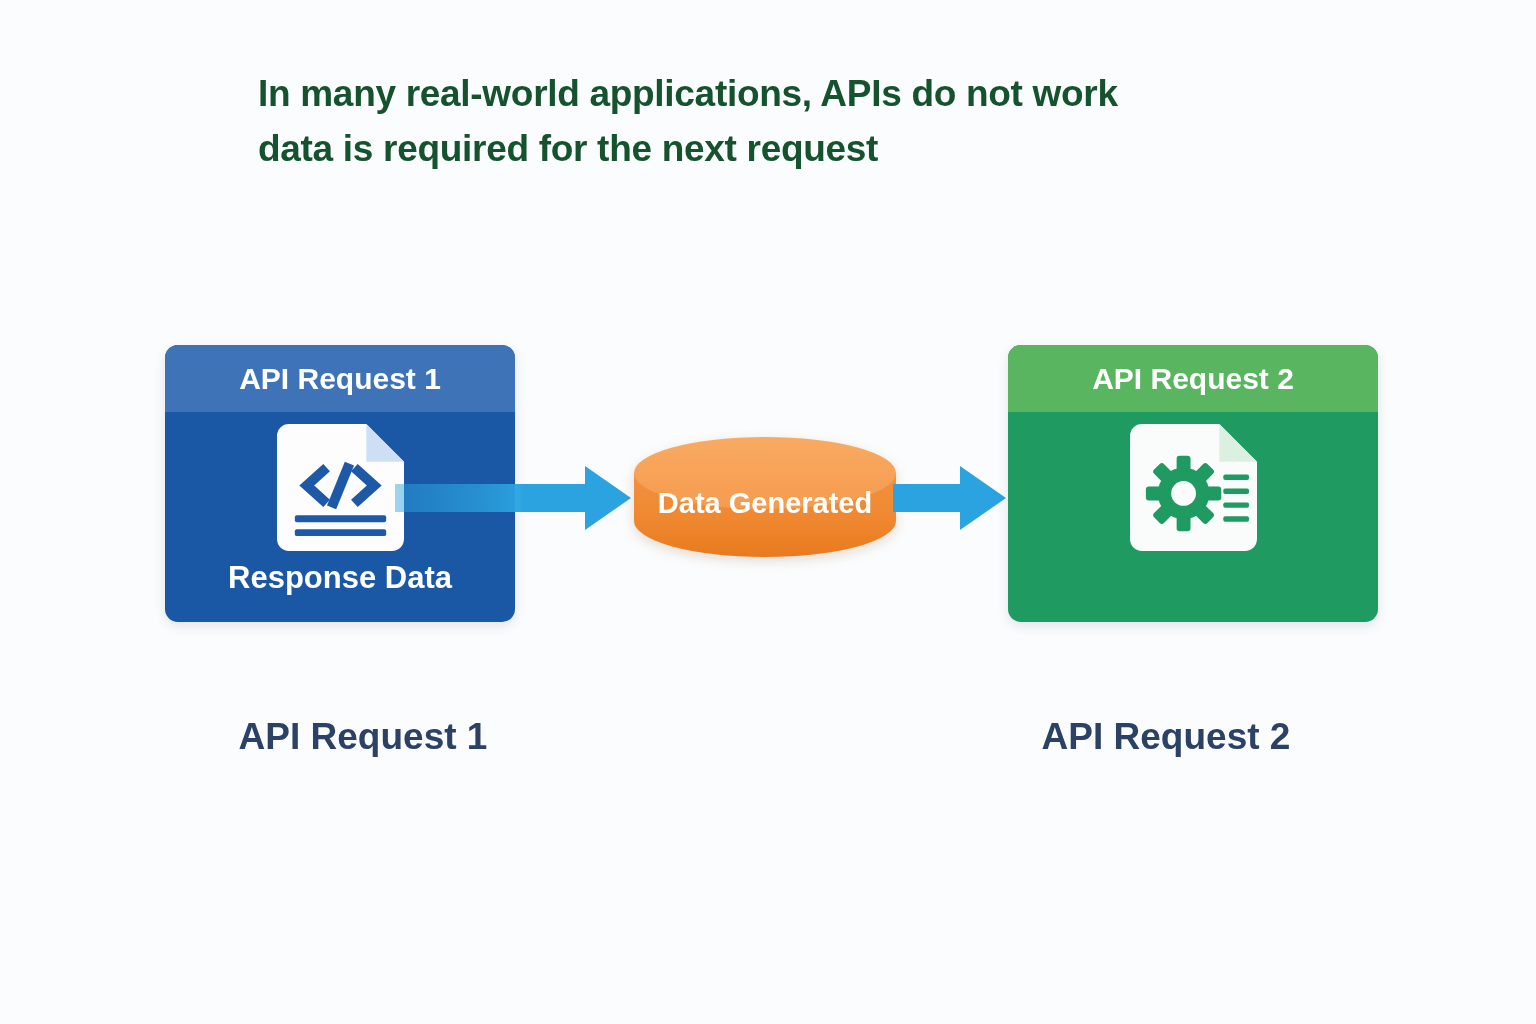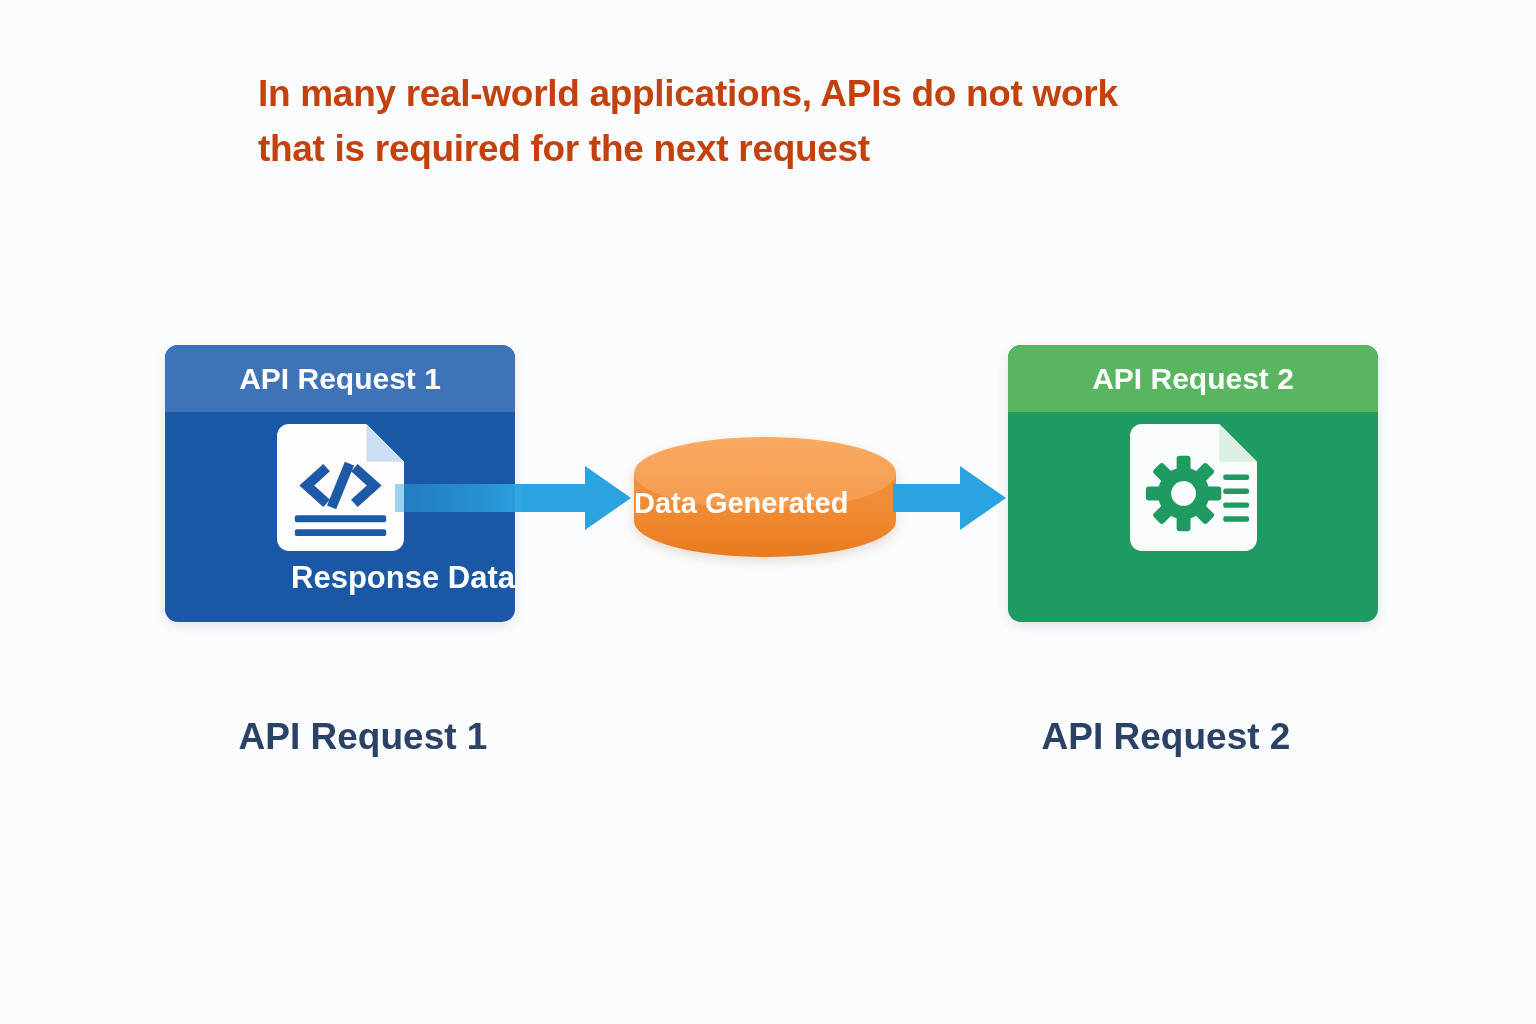--- a/index.html
+++ b/index.html
@@ -16,21 +16,21 @@
 
   
   .intro {
     position: absolute;
     left: 258px;
     top: 66px;
     font-size: 37px;
     font-weight: 700;
     letter-spacing: -0.3px;
     line-height: 55px;
-    color: #c2410c;
+    color: #14532d;
   }
 
   
   .box {
     position: absolute;
     top: 345px;
     height: 277px;
     border-radius: 13px;
     overflow: hidden;
     box-shadow: 0 4px 12px rgba(30, 60, 100, 0.12);
@@ -55,21 +55,21 @@
     height: 210px;
     display: flex;
     flex-direction: column;
     align-items: center;
   }
   .doc-icon { margin-top: 11px; display: block; }
   .box-caption {
     position: absolute;
     bottom: 26px;
     width: 100%;
-    text-align: right;
+    text-align: center;
     font-size: 31px;
     font-weight: 700;
     color: #ffffff;
   }
 
   
   .arrow { position: absolute; top: 466px; height: 64px; }
   .arrow-body {
     position: absolute;
     top: 18px;
@@ -116,20 +116,21 @@
     position: absolute;
     left: 0; top: 0;
     width: 262px; height: 72px;
     border-radius: 50%;
     background: linear-gradient(180deg, #f9aa62 0%, #f59b4e 100%);
   }
   .cyl-label {
     position: absolute;
     left: 0; top: 50px;
     width: 100%;
+    text-align: center;
     font-size: 29px;
     font-weight: 700;
     color: #ffffff;
   }
 
   
   .footer-label {
     position: absolute;
     top: 716px;
     width: 400px;
@@ -141,21 +142,21 @@
   .footer-left  { left: 163px; }
   .footer-right { left: 966px; }
 </style>
 </head>
 <body>
 
 <div class="canvas">
 
   <div class="intro">
     <div>In many real-world applications, APIs do not work</div>
-    <div>that is required for the next request</div>
+    <div>data is required for the next request</div>
   </div>
 
   <div class="box box-blue">
     <div class="box-header">API Request 1</div>
     <div class="box-body">
       <svg class="doc-icon" width="127" height="129" viewBox="0 0 128 128" aria-hidden="true">
         <path d="M12 0 H90 L128 38 V116 a12 12 0 0 1 -12 12 H12 a12 12 0 0 1 -12 -12 V12 A12 12 0 0 1 12 0 Z" fill="#fdfdfe"></path>
         <path d="M90 0 L128 38 H90 Z" fill="#ccdff4"></path>
         <g stroke="#1e59a8" stroke-width="10" fill="none" stroke-linejoin="miter">
           <path d="M50 44 L30 62 L50 80"></path>

